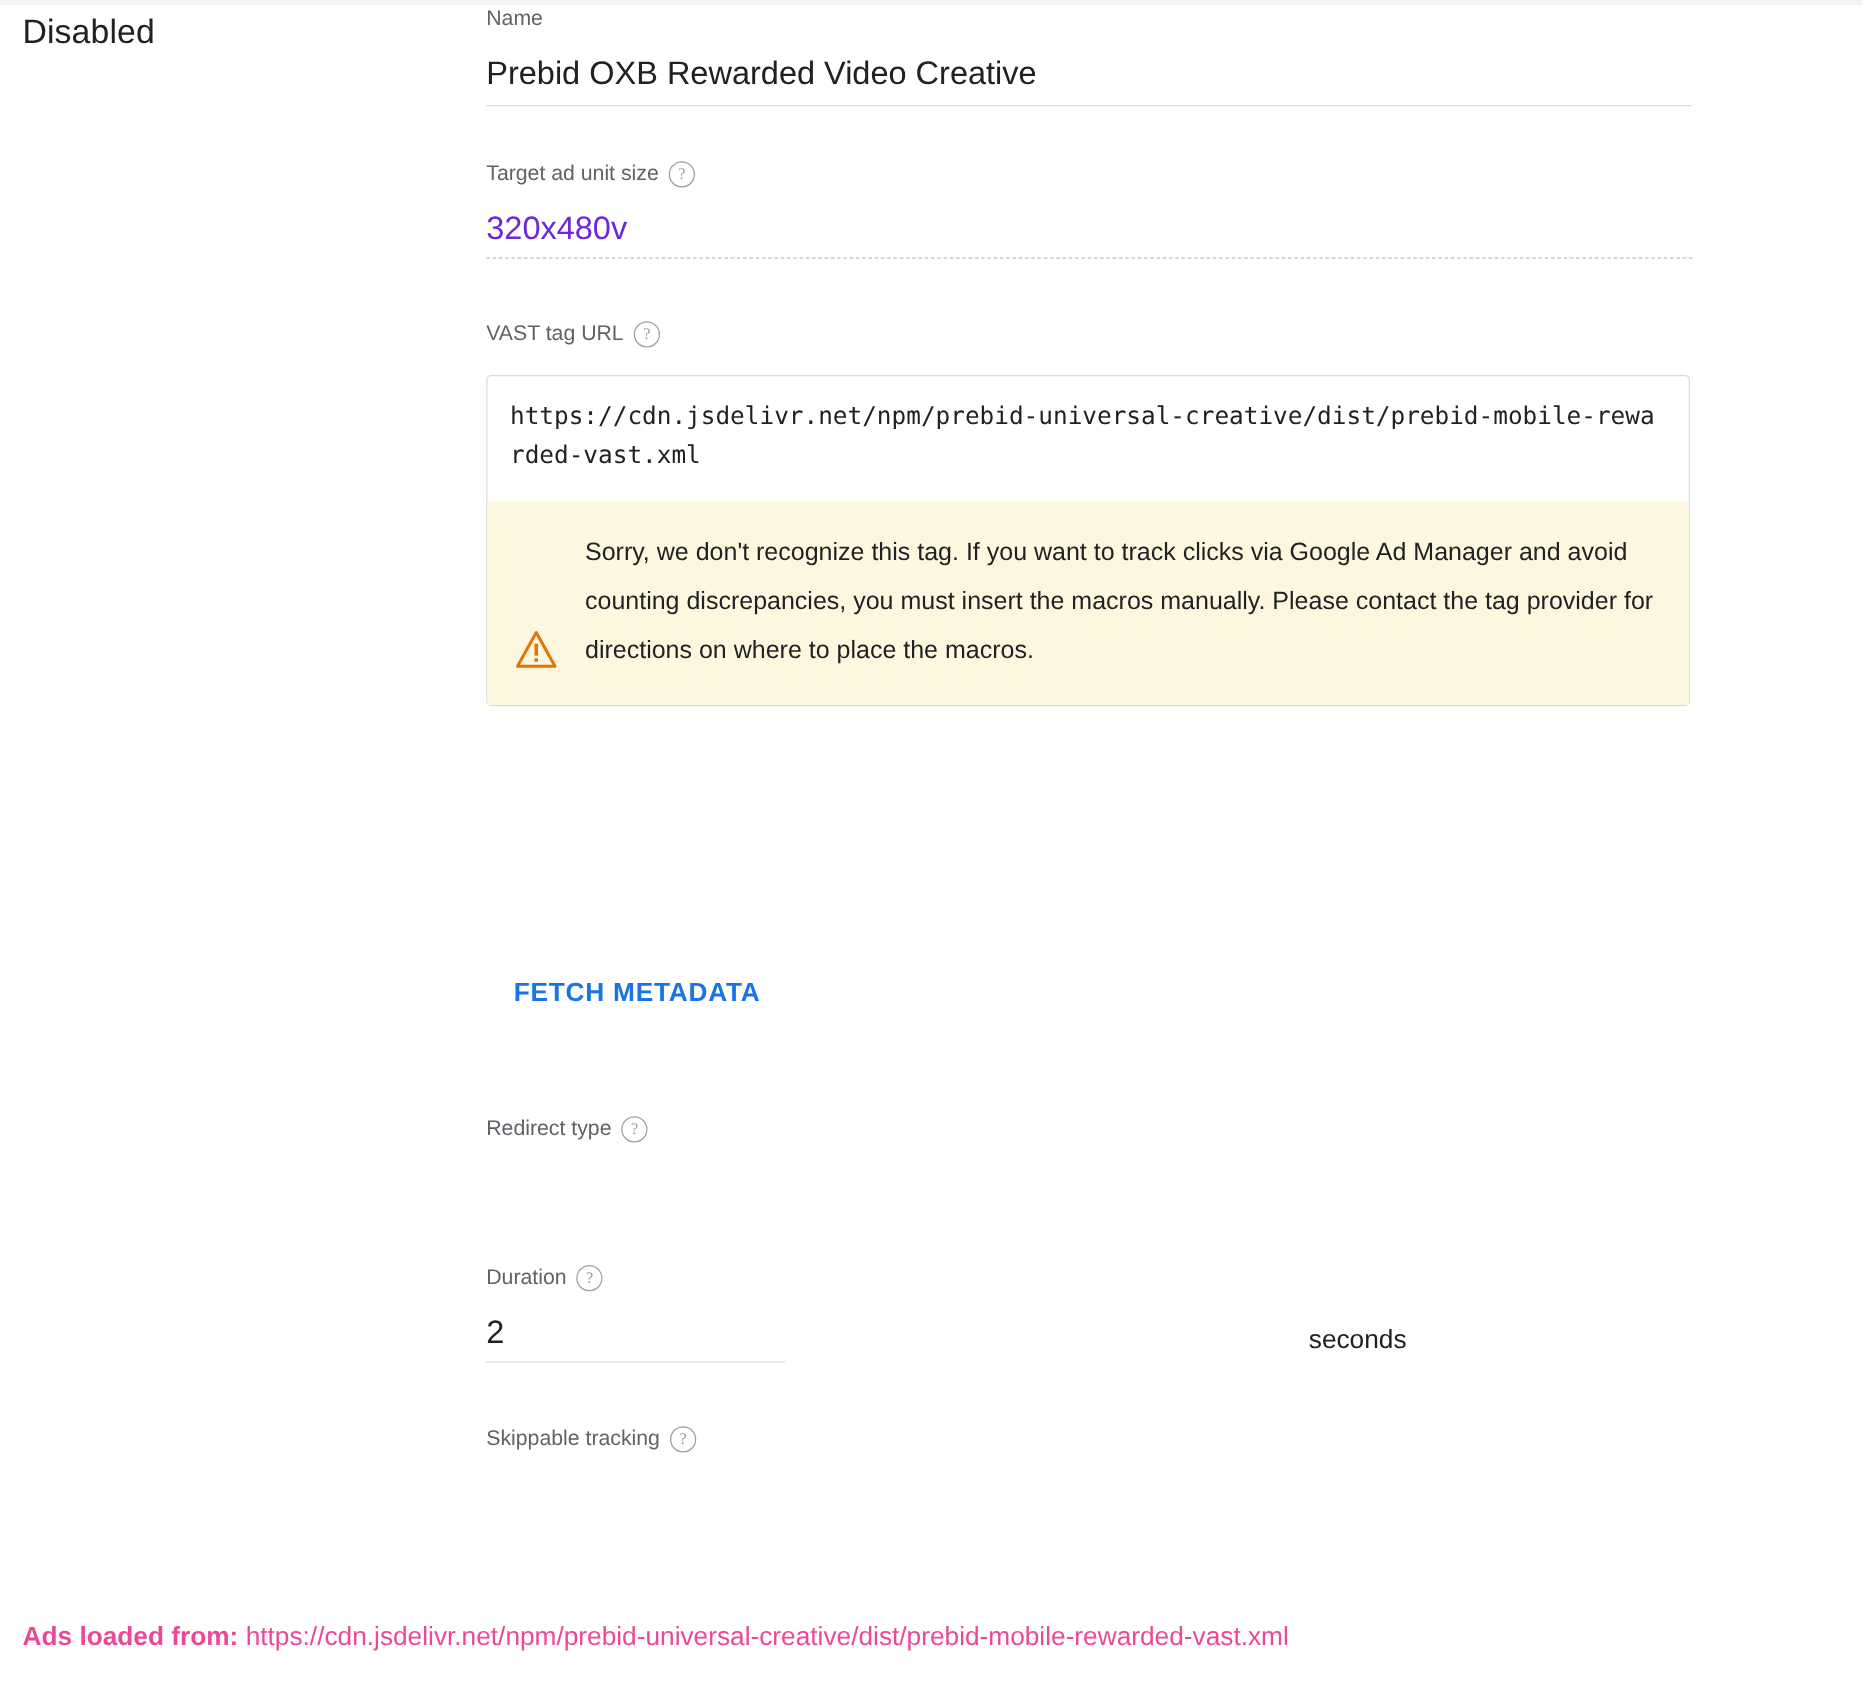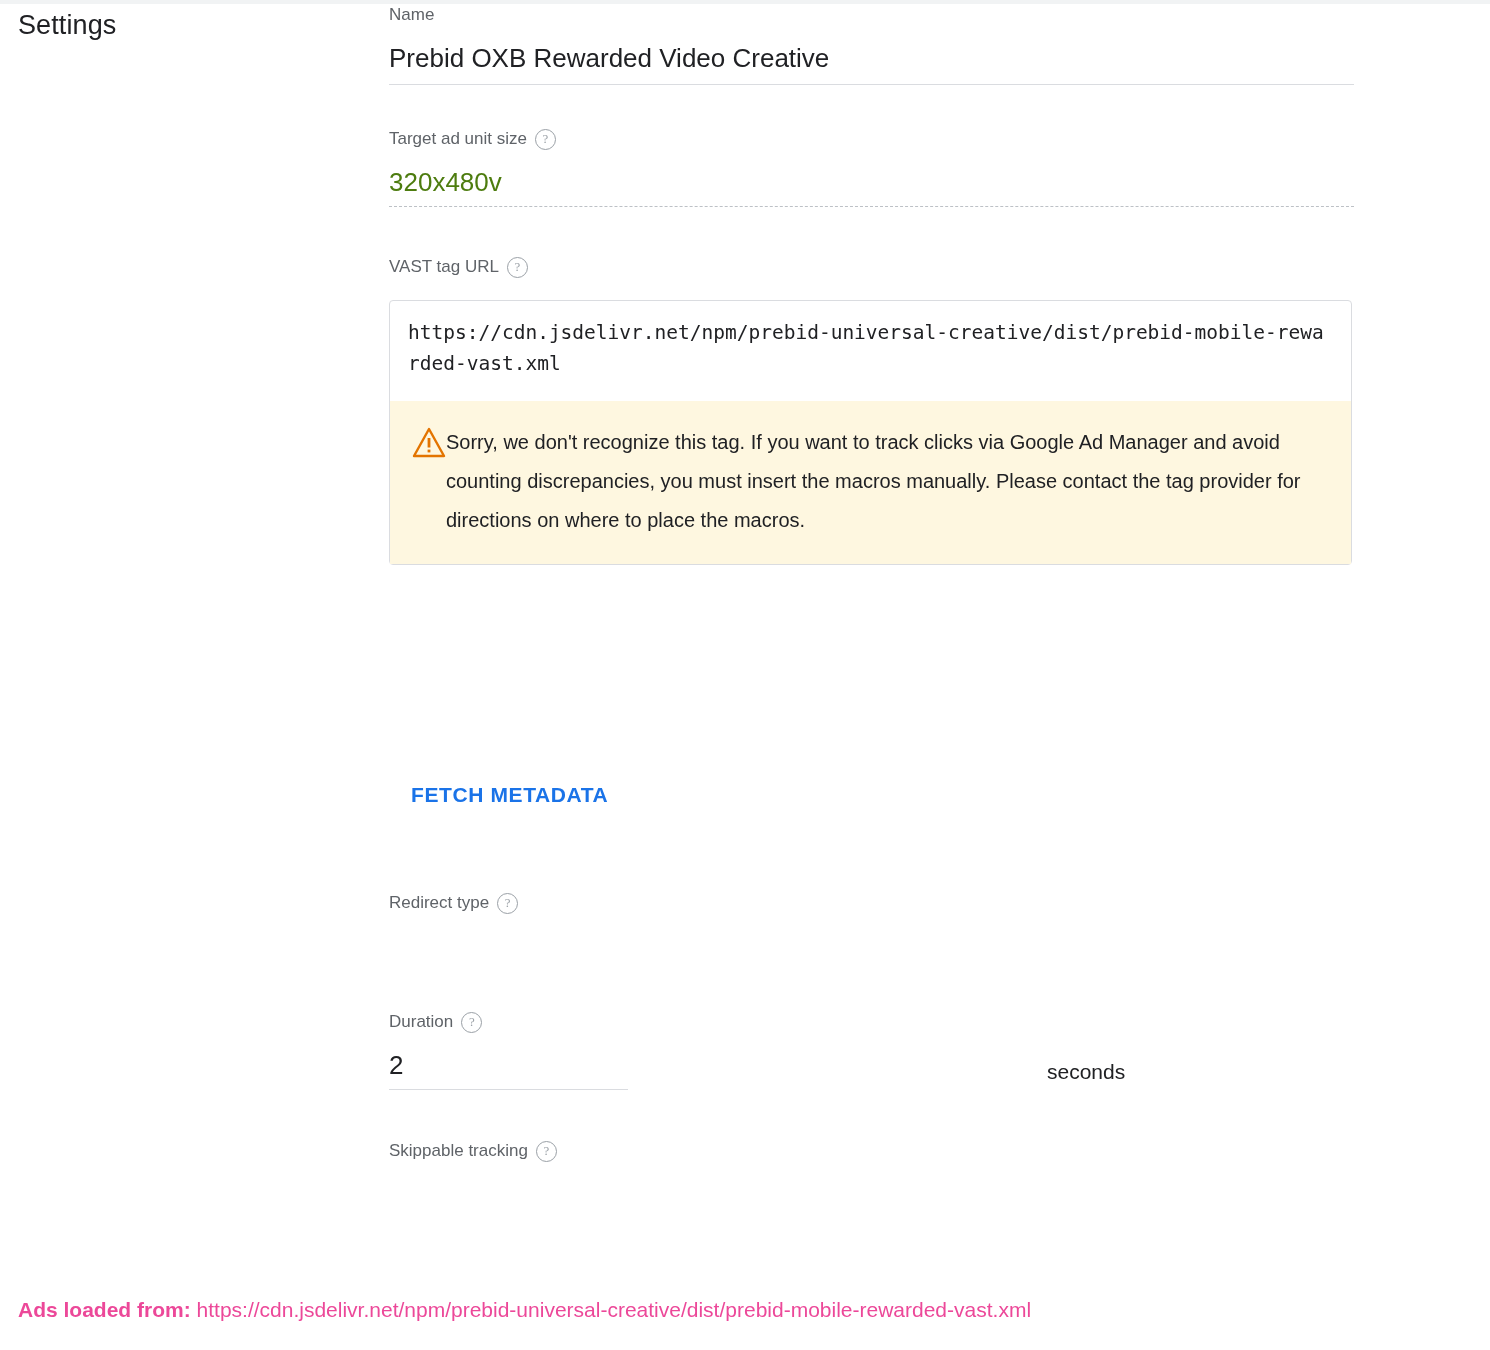--- a/index.html
+++ b/index.html
@@ -55,21 +55,21 @@
     line-height: 17px;
     text-align: center;
     font-family: "Liberation Serif", serif;
   }
   .text-value {
     font-size: 26px;
     color: #202124;
     line-height: 28px;
   }
   .text-value.muted {
-    color: #4d7c0f;
+    color: #6d28d9;
   }
   .underline-solid {
     border-bottom: 1px solid #dadce0;
   }
   .underline-dashed {
     border-bottom: 1px dashed #bdc1c6;
   }
   .underline-dotted {
     border-bottom: 1px dotted #bdc1c6;
   }
@@ -98,22 +98,23 @@
     font-size: 19.5px;
     line-height: 31px;
     color: #202124;
     padding: 16px 18px 22px 18px;
     word-break: break-all;
     white-space: pre-wrap;
   }
   .warn-band {
     background: #fef7e0;
     display: flex;
-    align-items: flex-start;
+    align-items: flex-end;
     padding: 22px 28px 24px 22px;
+    gap: 22px;
   }
   .warn-icon {
     flex: 0 0 auto;
     margin-top: 4px;
   }
   .warn-text {
     font-size: 20px;
     line-height: 39px;
     color: #202124;
   }
@@ -206,21 +207,21 @@
     color: #ec4899;
     white-space: nowrap;
   }
   .footer b { font-weight: bold; }
 </style>
 </head>
 <body>
 
 <div class="top-strip"></div>
 
-<div class="page-title">Settings</div>
+<div class="page-title">Disabled</div>
 
 <div class="form-col">
 
   <div id="name-field">
     <div class="field-label">
       <span>Name</span>
     </div>
     <div class="value underline-solid text-value">Prebid OXB Rewarded Video Creative</div>
   </div>
 

